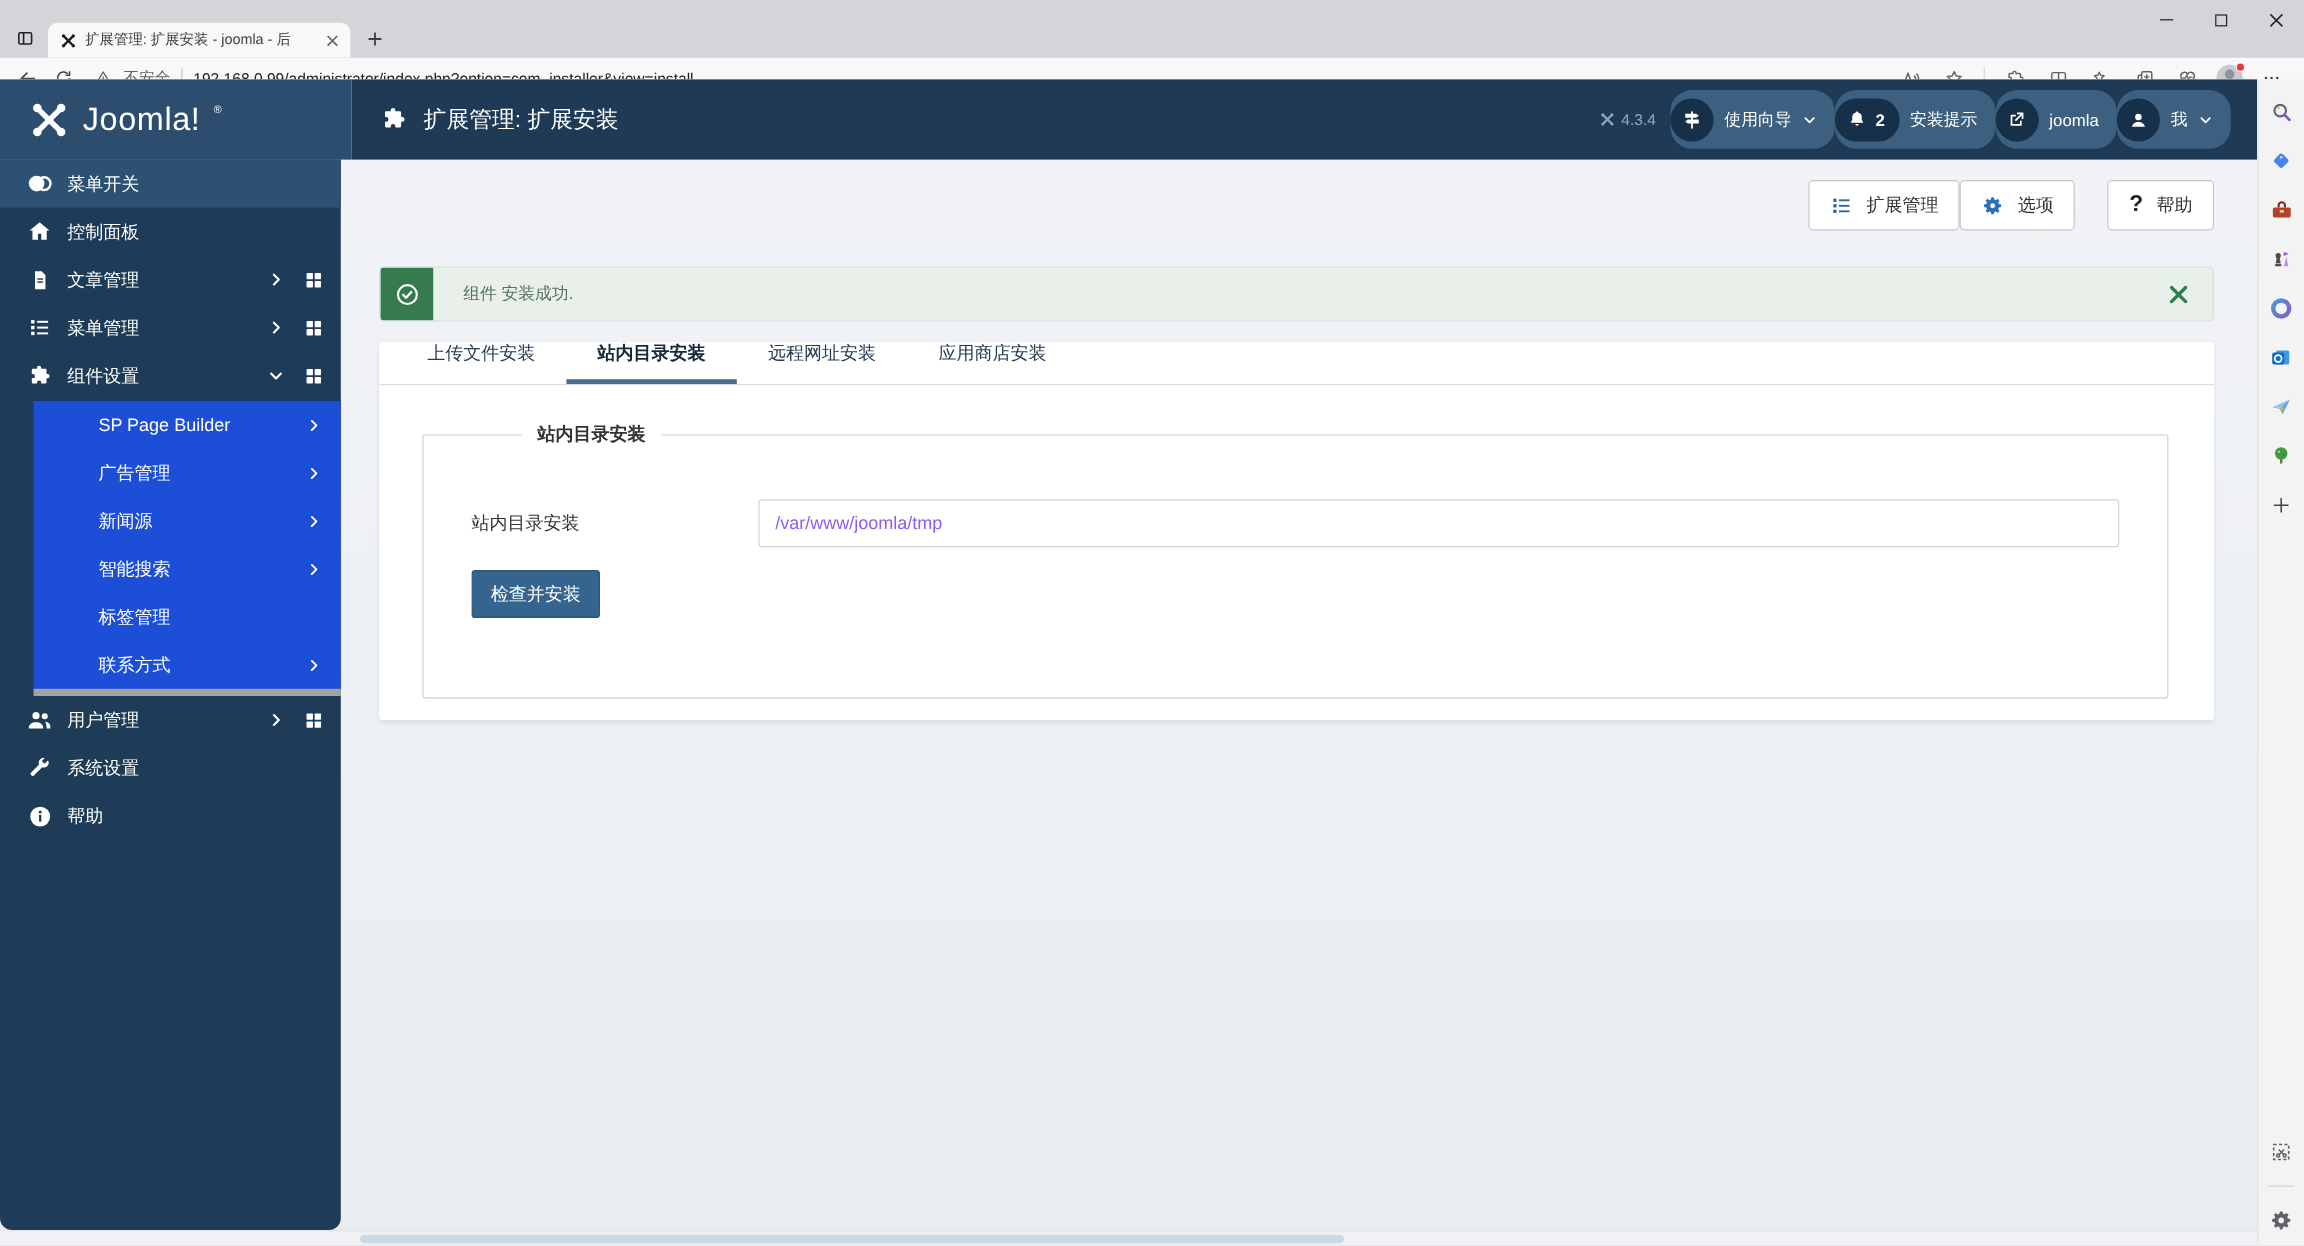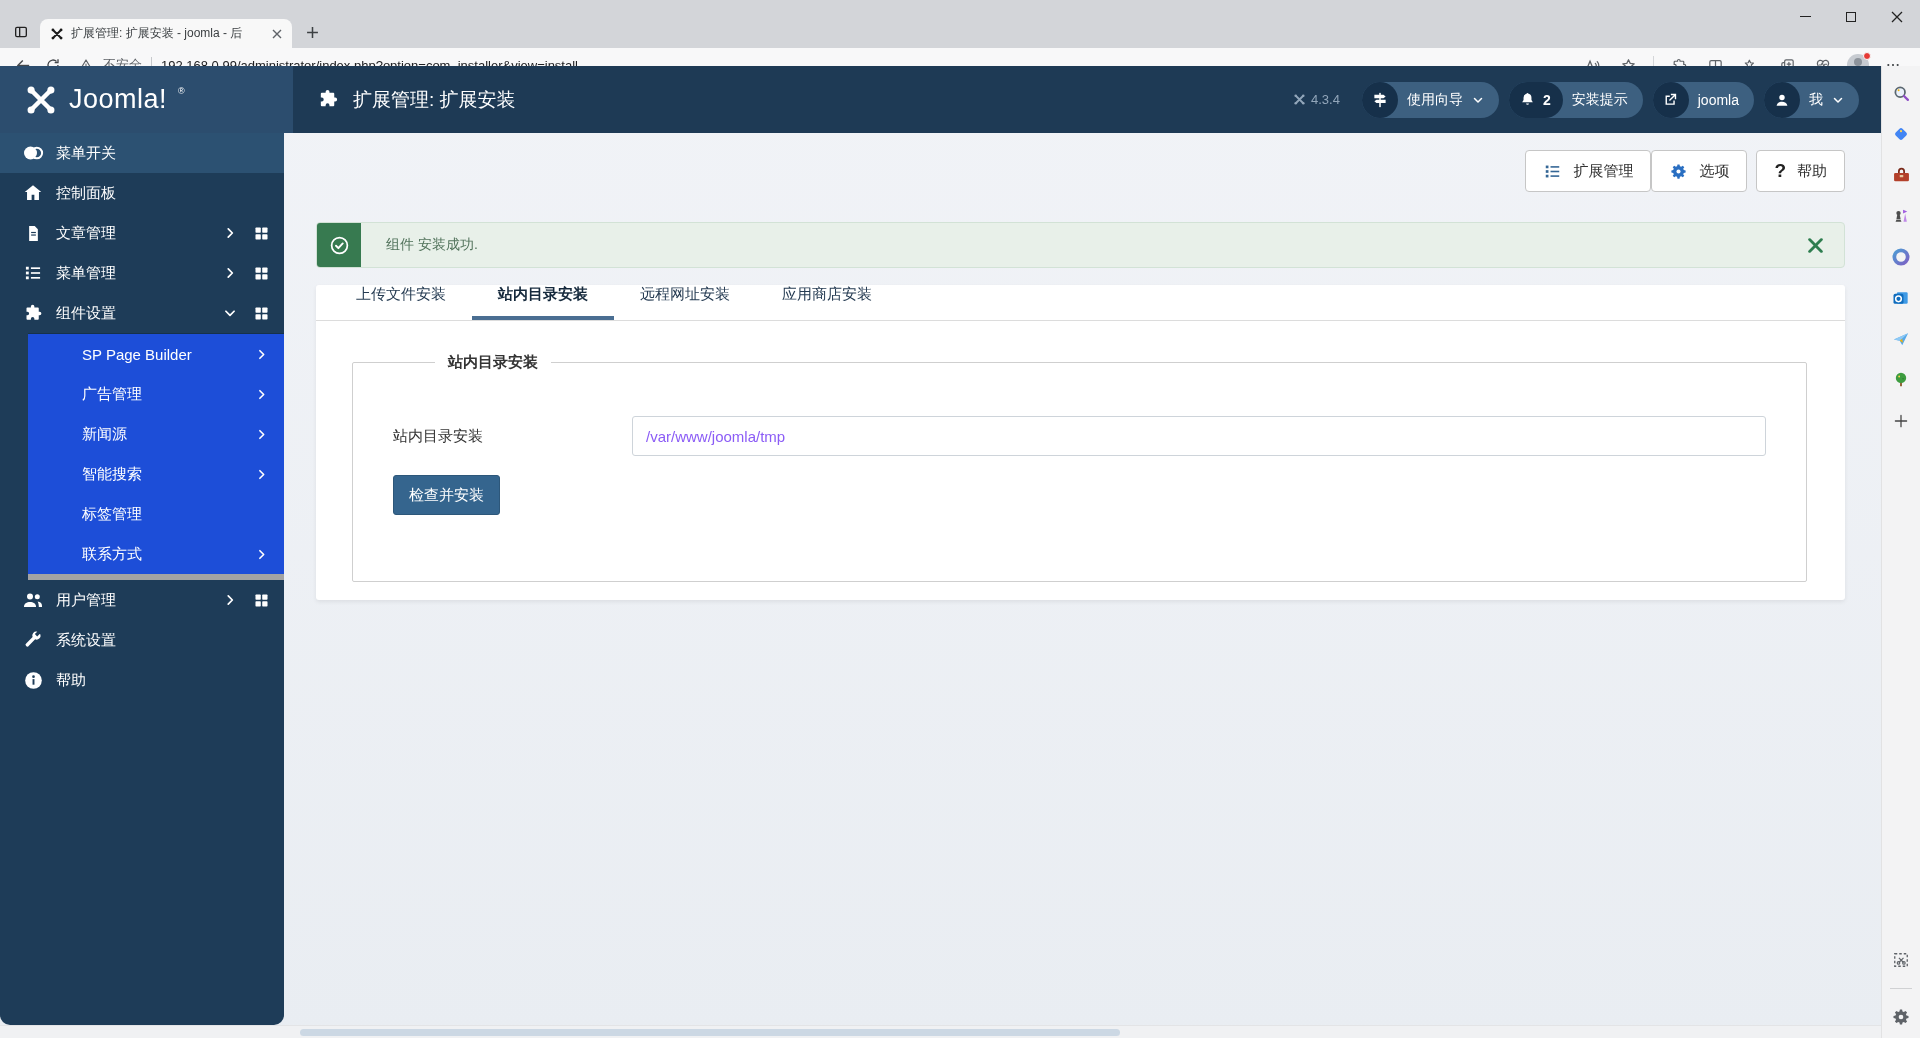--- a/index.html
+++ b/index.html
@@ -40,44 +40,44 @@
   .rail-div { width:22px; height:1px; background:#d0d1d3; }
 
   
   .jheader { display:flex; height:67px; }
   .jlogo { width:293px; background:#2c4d6e; display:flex; align-items:center; padding-left:24px; gap:11px; color:#fff; }
   .jlogo-text { font-size:27px; letter-spacing:.5px; }
   .jlogo-reg { font-size:9px; vertical-align:top; position:relative; top:-9px; }
   .jheader-bar { flex:1; background:#1e3a55; display:flex; align-items:center; padding:0 22px 0 24px; color:#fff; }
   .jtitle { display:flex; align-items:center; gap:13px; }
   .jtitle h1 { font-size:19px; font-weight:400; }
-  .jheader-right { margin-left:auto; display:flex; align-items:center; gap:10px; }
+  .jheader-right { margin-left:auto; display:flex; align-items:center; }
   .jversion { display:flex; align-items:center; gap:5px; color:#92a6ba; font-size:13px; margin-right:12px; }
-  .pill { height:36px; border-radius:18px; background:#3d6080; display:flex; align-items:center; gap:9px; padding-right:15px; color:#fff; font-size:14px; cursor:default; }
+  .pill { height:49px; border-radius:18px; background:#3d6080; display:flex; align-items:center; gap:9px; padding-right:15px; color:#fff; font-size:14px; cursor:default; }
   .picon { width:36px; height:36px; border-radius:50%; background:#16304a; display:flex; align-items:center; justify-content:center; }
   .picon.wide { width:auto; border-radius:18px; padding:0 12px 0 10px; gap:7px; }
   .pill .count { font-size:14px; font-weight:bold; color:#fff; }
 
   
   .jbody { display:flex; height:calc(100% - 67px - 13px); }
   .jsidebar { width:284px; background:#1e3c58; color:#fff; border-radius:0 0 10px 10px; font-size:15px; flex:none; }
   .jnav-item { height:40px; display:flex; align-items:center; padding:0 14px 0 16px; gap:0; }
   .jnav-item.selected { background:#2c5172; }
   .nicon { width:34px; display:flex; justify-content:center; margin-right:6px; }
   .nlabel { flex:1; }
   .ntrail { display:flex; align-items:center; gap:16px; }
   .jsubmenu { background:#1d4ed8; border-top:1px solid #16314a; border-bottom:6px solid #a3a3a3;margin-left:28px; }
   .jsub-item { height:40px; display:flex; align-items:center; padding:0 16px 0 54px; }
   .jsub-item .nlabel { flex:1; }
 
   
   .jcontent { flex:1; padding:0 36px 0 32px; overflow:hidden; }
   .jtoolbar { margin-top:17px; display:flex; justify-content:flex-end; align-items:center; }
   .btn-outline { background:#fff; border:1px solid #c6c6c6; border-radius:4px; height:42px; padding:0 17px; display:flex; align-items:center; gap:11px; font-size:15px; color:#333; font-family:inherit; }
-  .jtoolbar-right { display:flex; gap:9px; }
+  .jtoolbar-right { display:flex; gap:27px; }
   .qmark { font-size:19px; font-weight:bold; color:#222; }
 
   .jalert { margin-top:30px; display:flex; align-items:stretch; background:#e8f0e9; border:1px solid #d2e2d6; border-radius:4px; height:46px; overflow:hidden; }
   .jalert-icon { width:44px; background:#377a50; display:flex; align-items:center; justify-content:center; flex:none; }
   .jalert-msg { flex:1; display:flex; align-items:center; padding-left:25px; color:#52735c; font-size:14px; }
   .jalert-close { width:58px; background:none; border:none; display:flex; align-items:center; justify-content:center; cursor:pointer; }
 
   .jcard { margin-top:17px; background:#fff; border-radius:3px; box-shadow:0 2px 4px rgba(0,0,0,.07); }
   .jtabs { display:flex; border-bottom:1px solid #dcdcdc; padding:0 14px; }
   .jtab { padding:0 26px 12px; font-size:15px; color:#253b52; border-bottom:4px solid transparent; cursor:pointer; }

